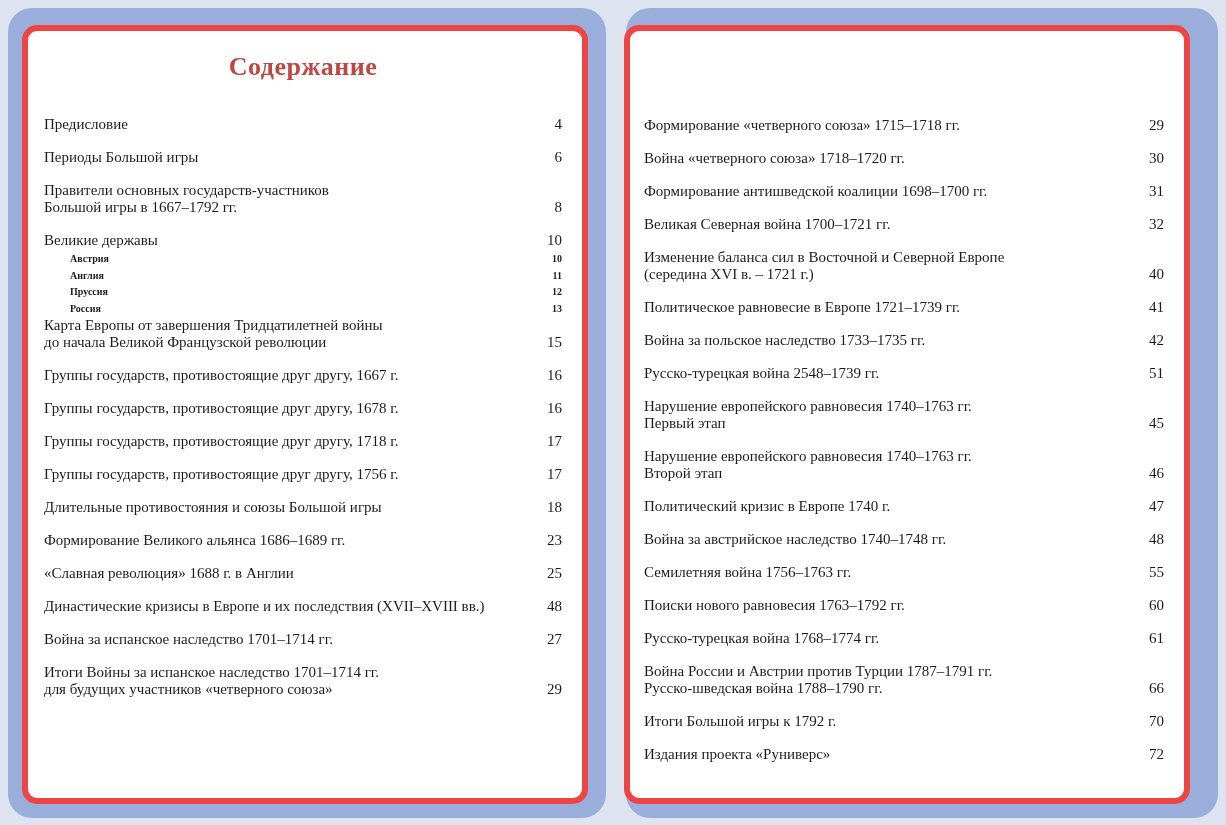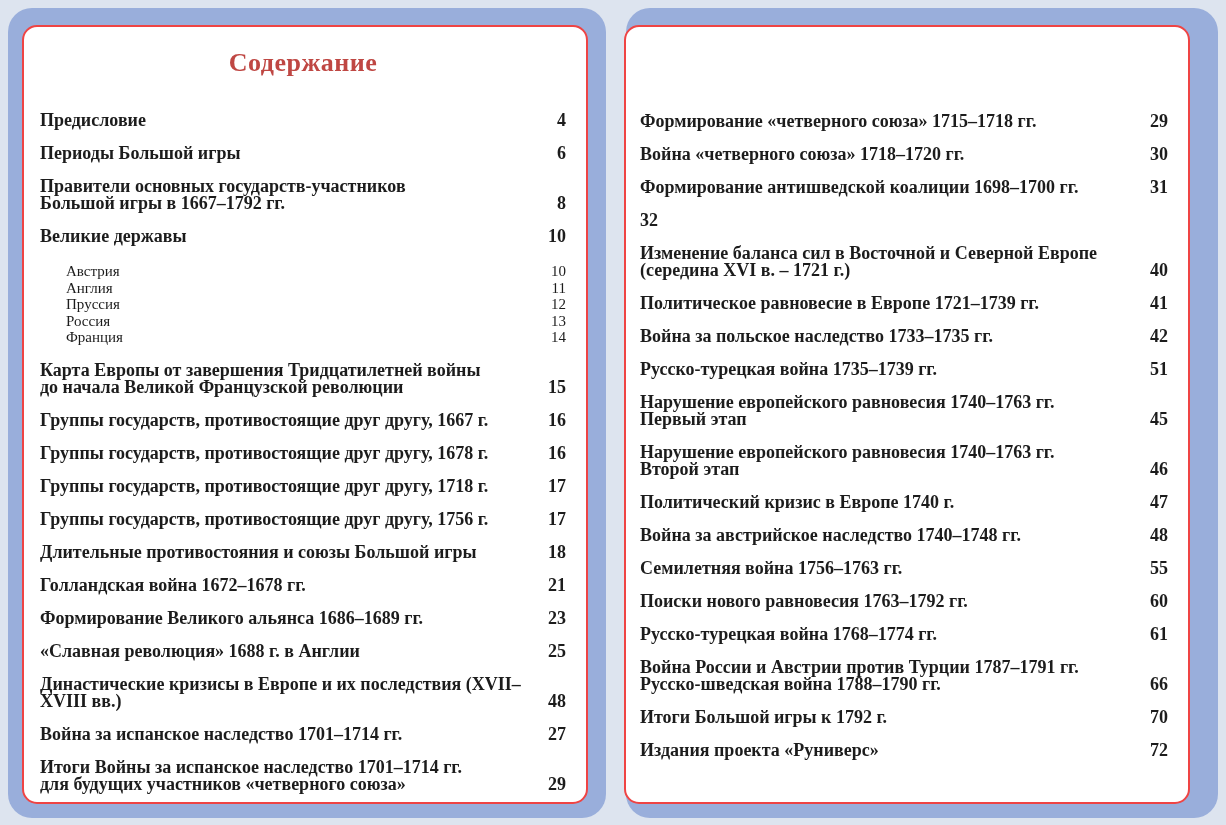--- a/index.html
+++ b/index.html
@@ -13,21 +13,21 @@
   .panel {
     position:absolute; top:8px; height:810px;
     background:#99aedb;
     border-radius:24px;
   }
   .panel-left  { left:8px;   width:598px; }
   .panel-right { left:626px; width:592px; }
   .page {
     position:absolute; top:25px; height:779px;
     background:#ffffff;
-    border:2px solid #ef4444;
+    border:6px solid #ef4444;
     border-radius:15px;
     box-sizing:border-box;
   }
   .page-left  { left:22px;  width:566px; padding:0 20px 0 16px; }
   .page-right { left:624px; width:566px; padding:0 20px 0 14px; }
   .toc-title {
     text-align:center;
     color:#bf4743;
     font-size:26px;
     font-weight:bold;
@@ -35,31 +35,31 @@
     margin-top:21px;
     line-height:30px;
   }
   .entries { margin-top:34px; }
   .entries-right { margin-top:86px; }
   .row {
     display:flex;
     justify-content:space-between;
     align-items:flex-end;
     margin-bottom:16px;
-    font-size:18px;
-    font-weight:bold;
+    font-size:15px;
+    font-weight:normal;
     line-height:17px;
     color:#1c1c1c;
   }
   .row .t { white-space:pre-line; padding-right:10px; }
   .row .p { flex-shrink:0; }
-  .row.group { margin-bottom:18px; }
+  .row.group { margin-bottom:2px; }
   .row.sub {
-    font-weight:normal;
-    font-size:15px;
+    font-weight:bold;
+    font-size:10px;
     line-height:16.5px;
     margin-bottom:0;
     padding-left:26px;
   }
   .row.sub-last { margin-bottom:16px; }
 </style>
 </head>
 <body>
 
 <div class="panel panel-left"></div>
@@ -94,24 +94,20 @@
         <span class="p">11</span>
       </div>
     <div class="row sub">
         <span class="t">Пруссия</span>
         <span class="p">12</span>
       </div>
     <div class="row sub">
         <span class="t">Россия</span>
         <span class="p">13</span>
       </div>
-    <div class="row sub sub-last">
-        <span class="t">Франция</span>
-        <span class="p">14</span>
-      </div>
     <div class="row">
         <span class="t">Карта Европы от завершения Тридцатилетней войны
 до начала Великой Французской революции</span>
         <span class="p">15</span>
       </div>
     <div class="row">
         <span class="t">Группы государств, противостоящие друг другу, 1667 г.</span>
         <span class="p">16</span>
       </div>
     <div class="row">
@@ -124,24 +120,20 @@
       </div>
     <div class="row">
         <span class="t">Группы государств, противостоящие друг другу, 1756 г.</span>
         <span class="p">17</span>
       </div>
     <div class="row">
         <span class="t">Длительные противостояния и союзы Большой игры</span>
         <span class="p">18</span>
       </div>
     <div class="row">
-        <span class="t">Голландская война 1672–1678 гг.</span>
-        <span class="p">21</span>
-      </div>
-    <div class="row">
         <span class="t">Формирование Великого альянса 1686–1689 гг.</span>
         <span class="p">23</span>
       </div>
     <div class="row">
         <span class="t">«Славная революция» 1688 г. в Англии</span>
         <span class="p">25</span>
       </div>
     <div class="row">
         <span class="t">Династические кризисы в Европе и их последствия (XVII–XVIII вв.)</span>
         <span class="p">48</span>
@@ -166,37 +158,38 @@
       </div>
     <div class="row">
         <span class="t">Война «четверного союза» 1718–1720 гг.</span>
         <span class="p">30</span>
       </div>
     <div class="row">
         <span class="t">Формирование антишведской коалиции 1698–1700 гг.</span>
         <span class="p">31</span>
       </div>
     <div class="row">
+        <span class="t">Великая Северная война 1700–1721 гг.</span>
         <span class="p">32</span>
       </div>
     <div class="row">
         <span class="t">Изменение баланса сил в Восточной и Северной Европе
 (середина XVI в. – 1721 г.)</span>
         <span class="p">40</span>
       </div>
     <div class="row">
         <span class="t">Политическое равновесие в Европе 1721–1739 гг.</span>
         <span class="p">41</span>
       </div>
     <div class="row">
         <span class="t">Война за польское наследство 1733–1735 гг.</span>
         <span class="p">42</span>
       </div>
     <div class="row">
-        <span class="t">Русско-турецкая война 1735–1739 гг.</span>
+        <span class="t">Русско-турецкая война 2548–1739 гг.</span>
         <span class="p">51</span>
       </div>
     <div class="row">
         <span class="t">Нарушение европейского равновесия 1740–1763 гг.
 Первый этап</span>
         <span class="p">45</span>
       </div>
     <div class="row">
         <span class="t">Нарушение европейского равновесия 1740–1763 гг.
 Второй этап</span>

